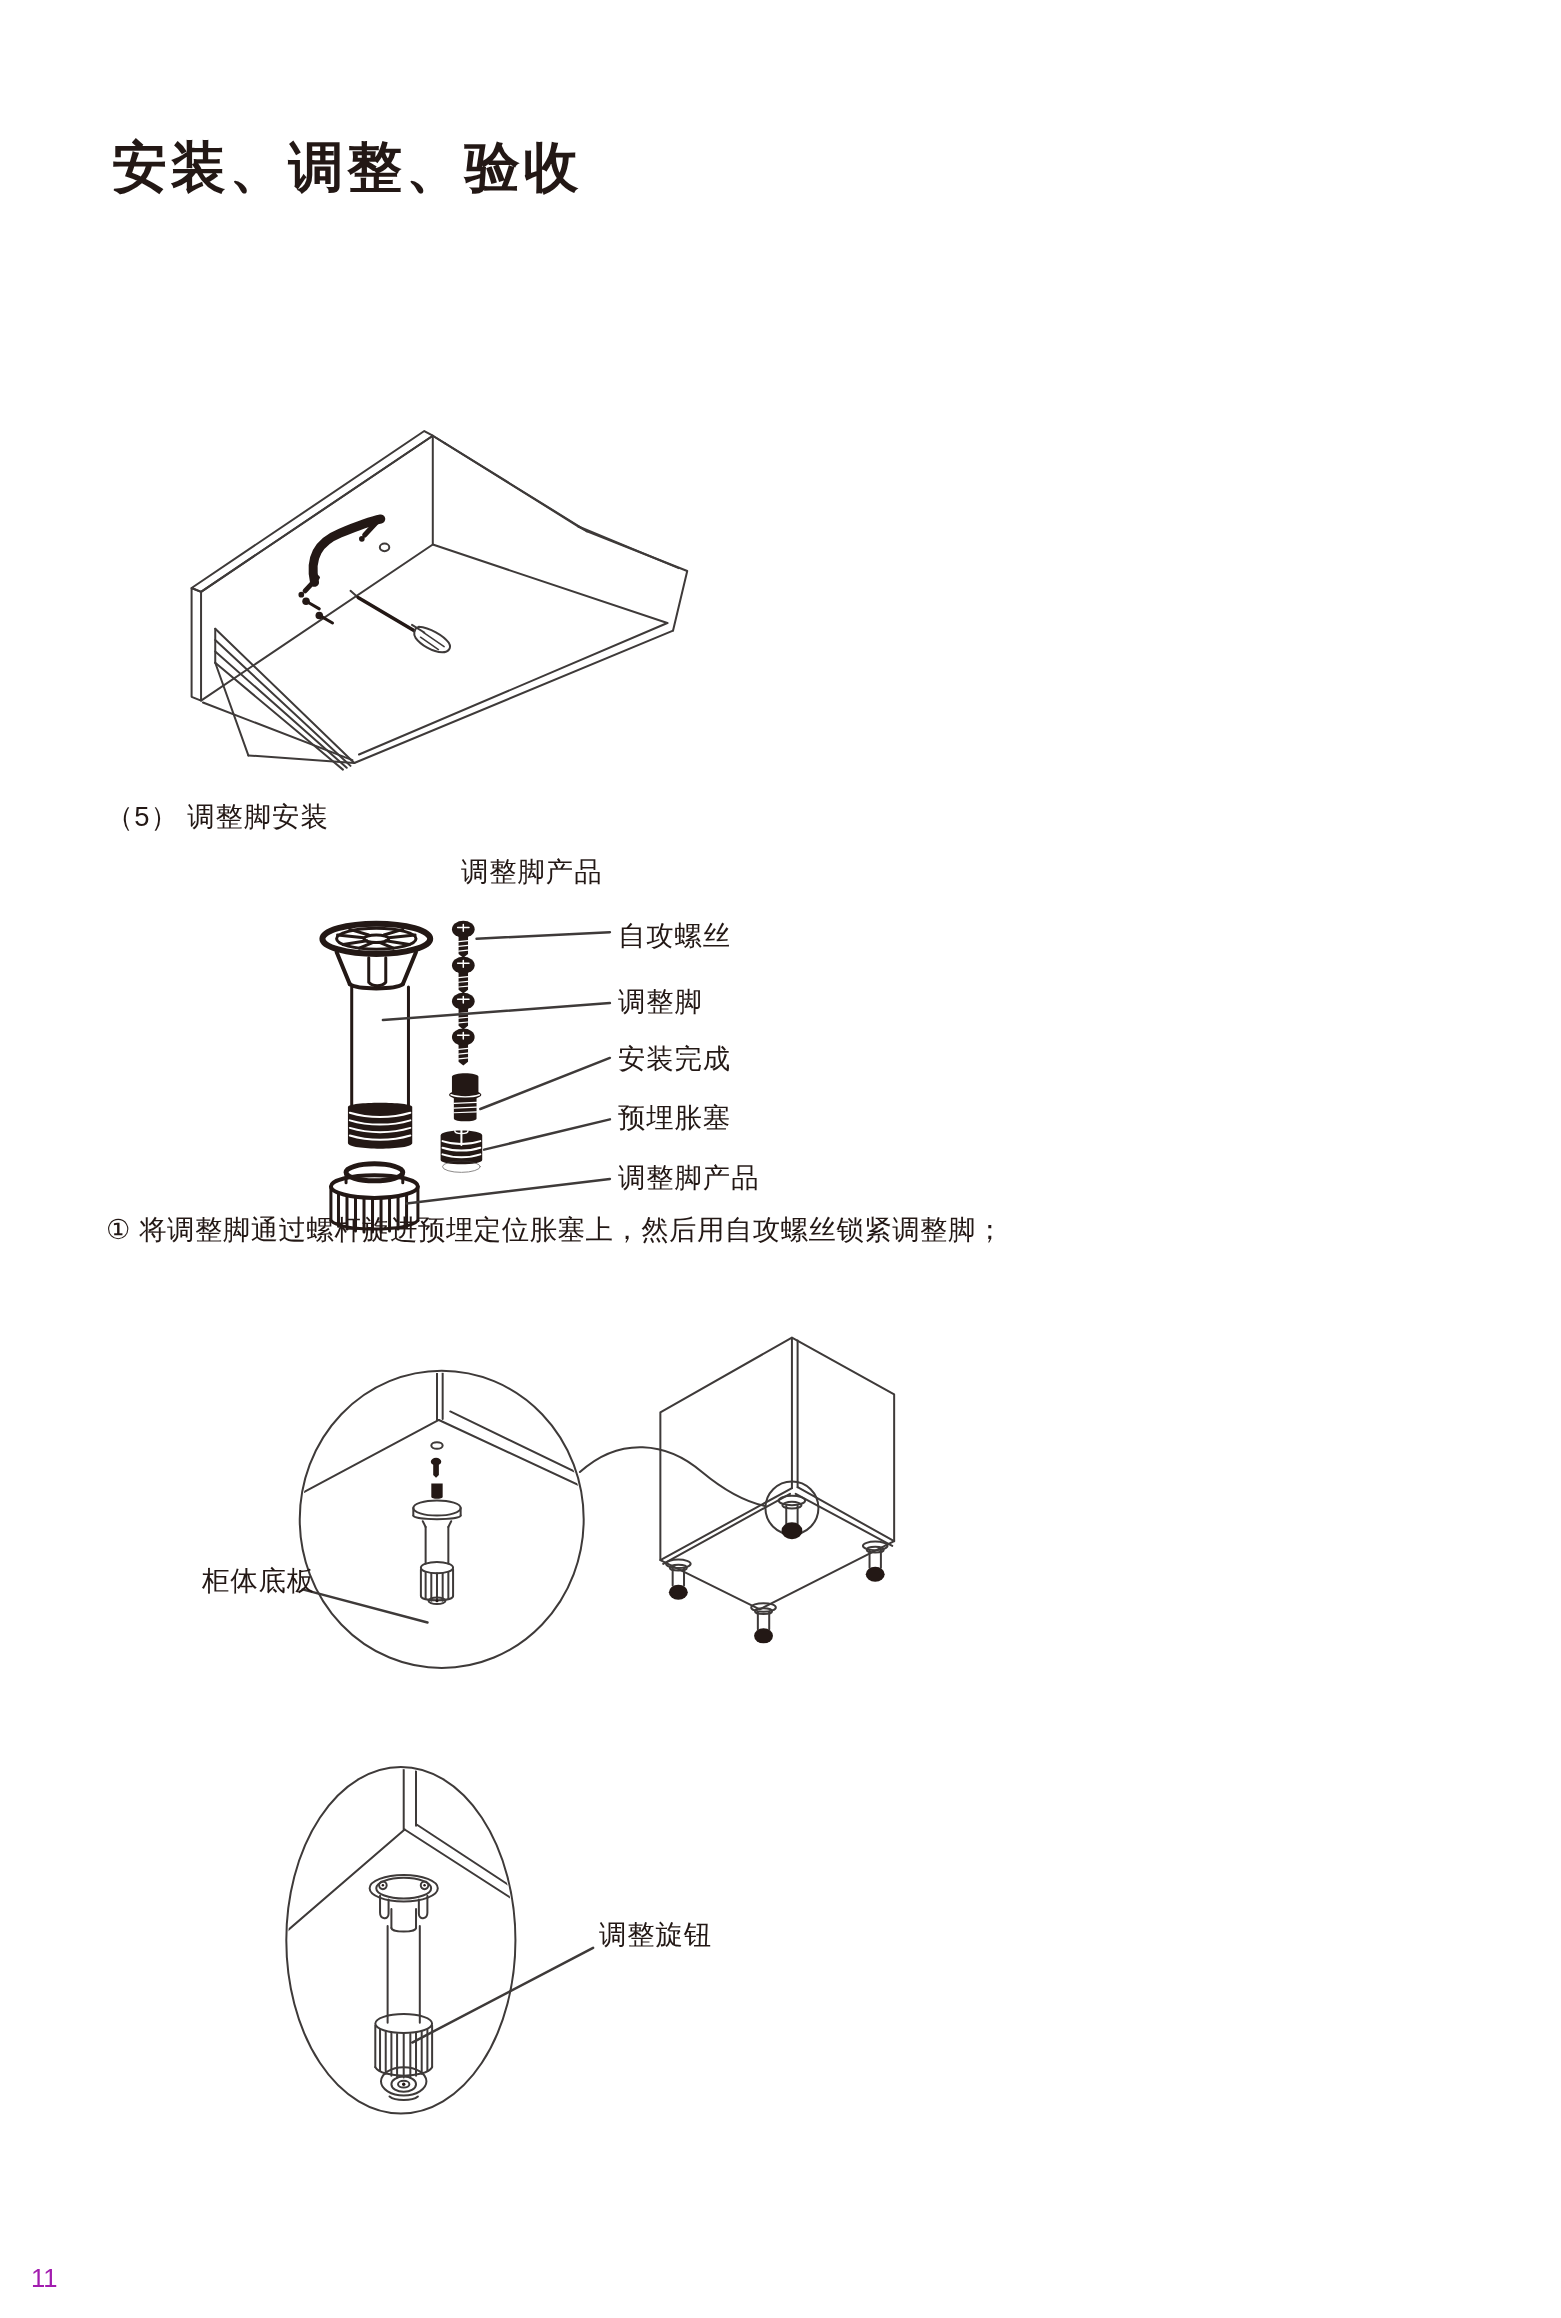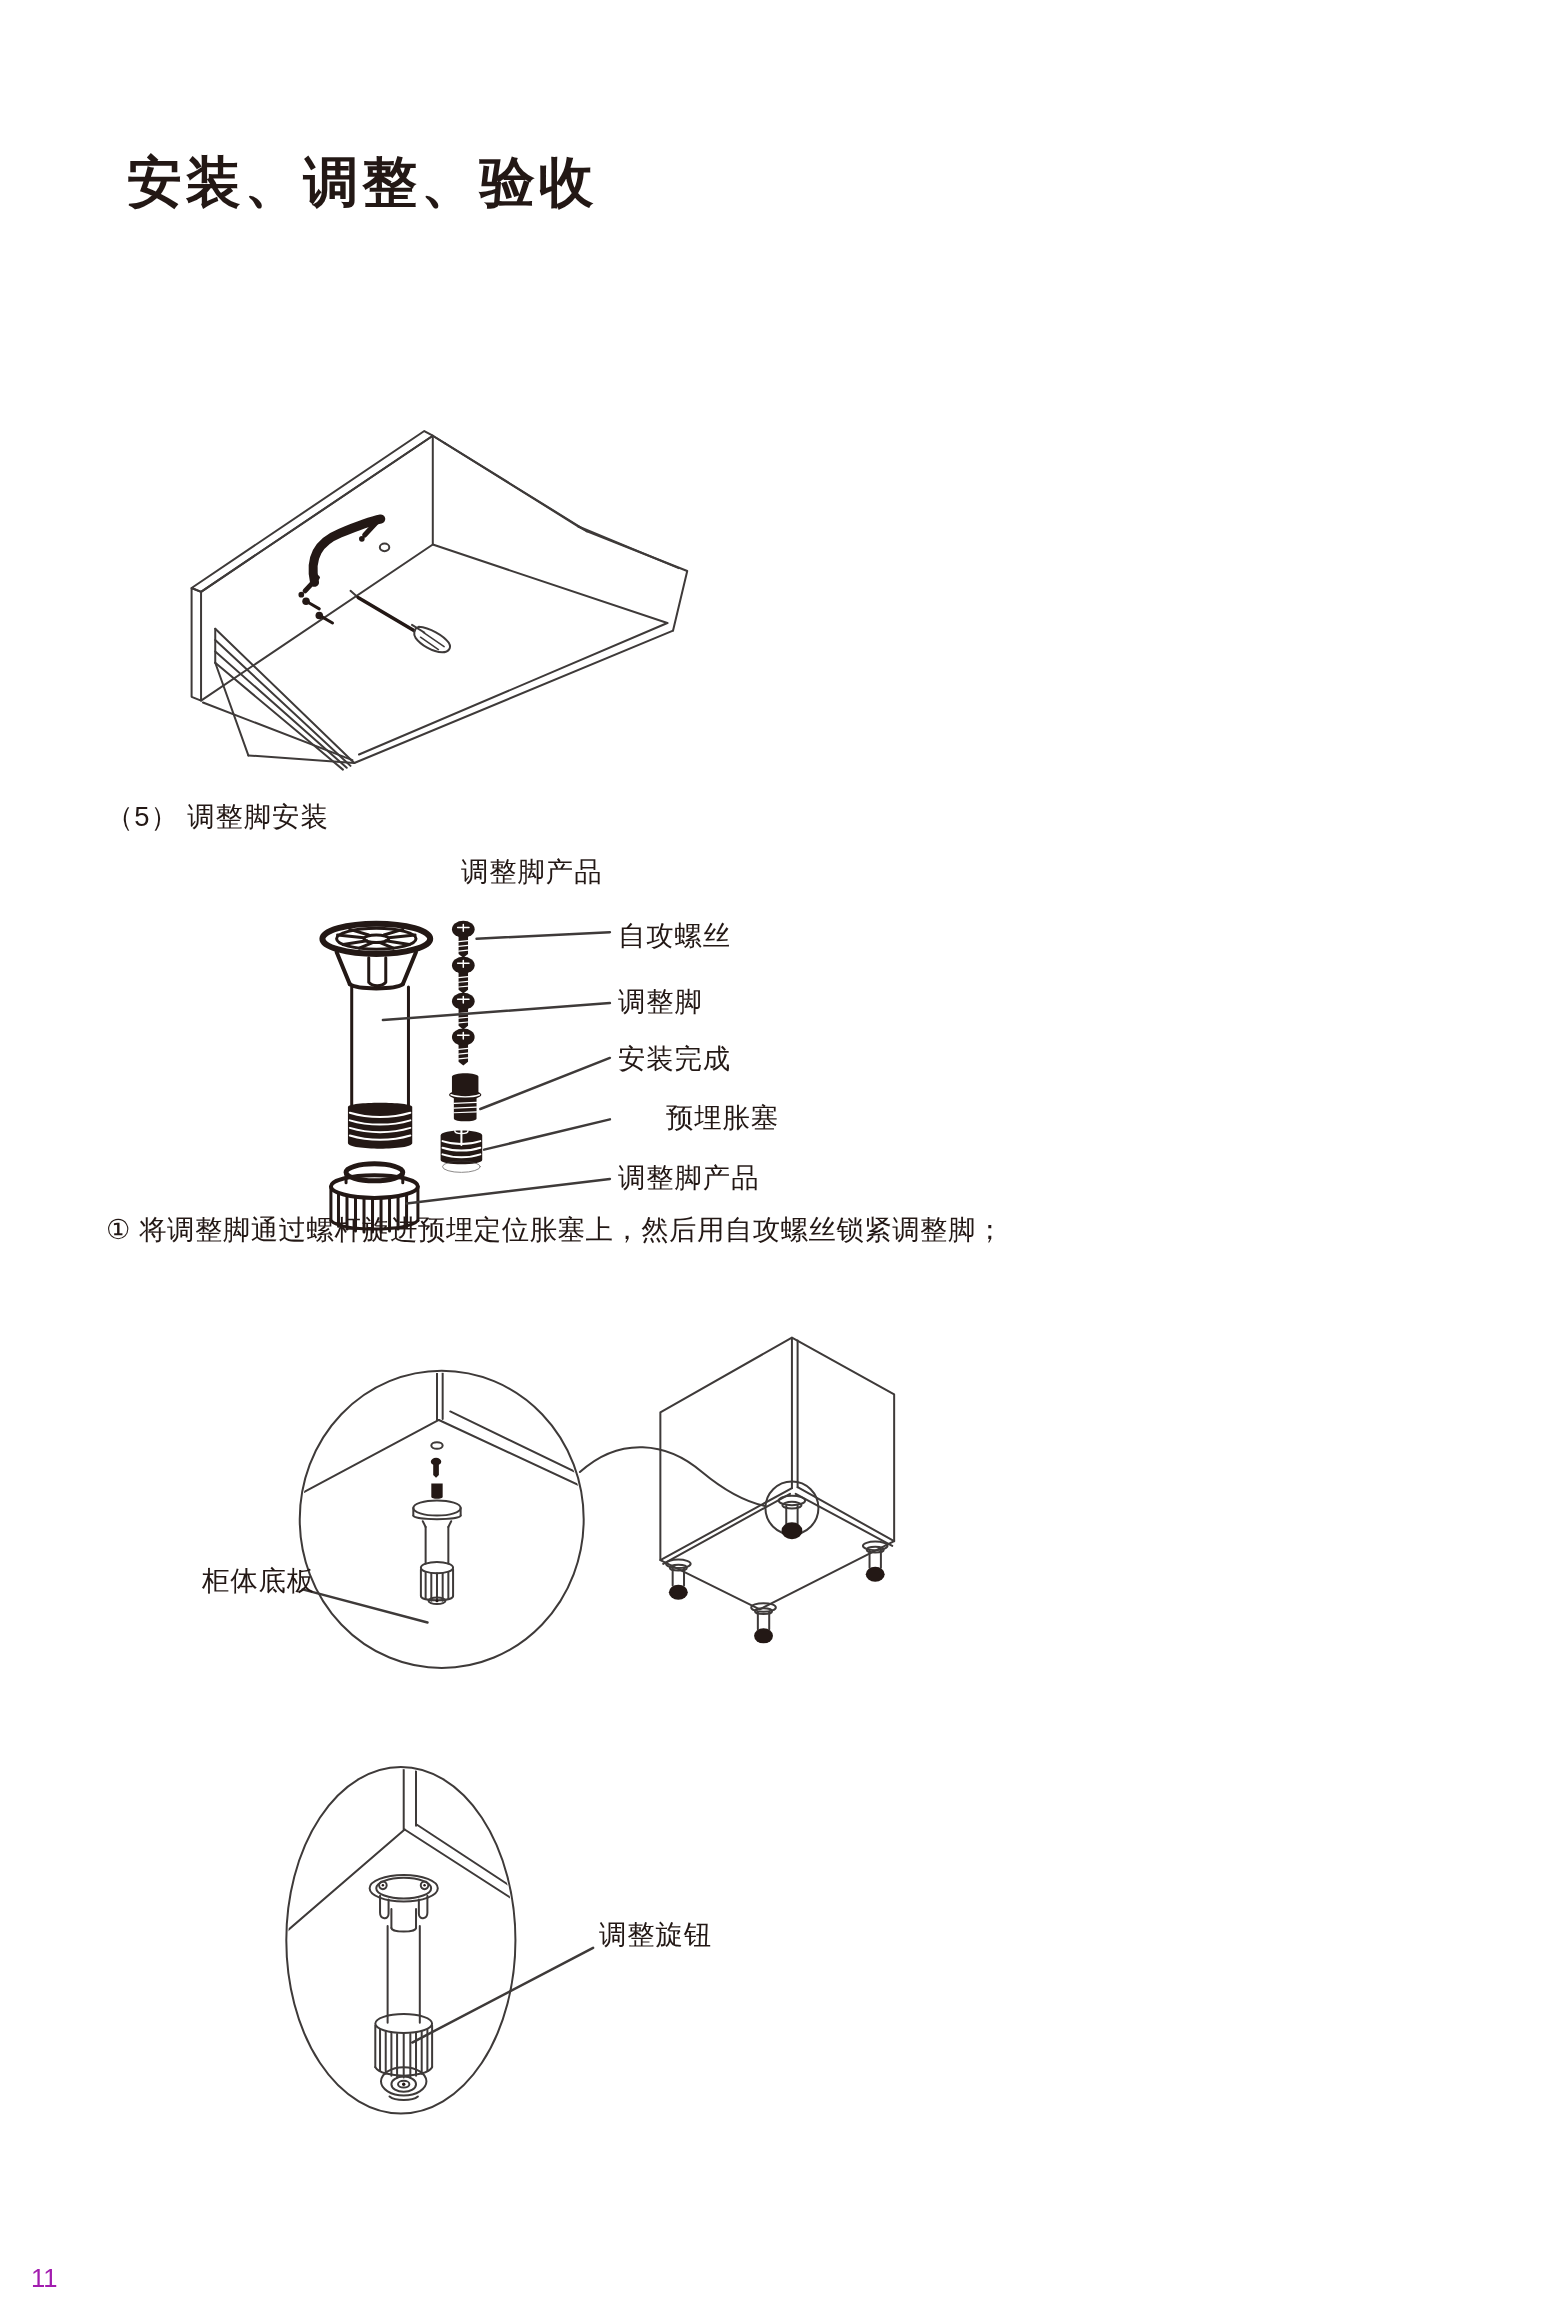--- a/index.html
+++ b/index.html
@@ -20,21 +20,21 @@
   .ln25{fill:none;stroke:#3e3a39;stroke-width:2.5;stroke-linecap:round;}
   .dk{fill:#231815;stroke:none;}
   .dkln{fill:none;stroke:#231815;stroke-linecap:round;stroke-linejoin:round;}
   .wt{fill:none;stroke:#ffffff;stroke-linecap:round;}
 </style>
 </head>
 <body>
 
 <div class="page">
 
-  <h1 class="abs title" style="left:112px;top:131px;margin:15px;">安装、调整、验收</h1>
+  <h1 class="abs title" style="left:112px;top:131px;margin:0;">安装、调整、验收</h1>
 
 
   <svg style="left:132px;top:426px;" width="577" height="360" viewBox="0 0 610 380">
 
     <path class="ln" d="M63,171 L309,5 L318,10 L73,175 Z"></path>
     <path class="ln" d="M63,171 L63,286 L73,290 L73,175 Z"></path>
     <path class="ln" d="M73,175 L318,10 L318,125 L73,290"></path>
     <path class="ln" d="M318,10 L331,18"></path>
 
     <path class="ln" d="M318,10 L472,106"></path>
@@ -162,21 +162,21 @@
     <path class="ln25" d="M174,42 L315,35"></path>
     <path class="ln25" d="M75,128 L315,110"></path>
     <path class="ln25" d="M178,222 L315,168"></path>
     <path class="ln25" d="M182,265 L315,233"></path>
     <path class="ln25" d="M100,322 L315,296"></path>
   </svg>
 
   <div class="abs plabel" style="left:618px;top:918px;">自攻螺丝</div>
   <div class="abs plabel" style="left:618px;top:984px;">调整脚</div>
   <div class="abs plabel" style="left:618px;top:1041px;">安装完成</div>
-  <div class="abs plabel" style="left:618px;top:1100px;margin-left:48px;">预埋胀塞</div>
+  <div class="abs plabel" style="left:618px;top:1100px;">预埋胀塞</div>
   <div class="abs plabel" style="left:618px;top:1160px;">调整脚产品</div>
 
   <div class="abs step" style="left:106px;top:1212px;">① 将调整脚通过螺杆旋进预埋定位胀塞上，然后用自攻螺丝锁紧调整脚；</div>
 
   <svg style="left:189px;top:1330px;" width="814" height="374" viewBox="0 0 860 395">
     <defs>
       <clipPath id="clipDetail1">
           <ellipse cx="267" cy="200" rx="148" ry="155"></ellipse>
         </clipPath>
     </defs>

